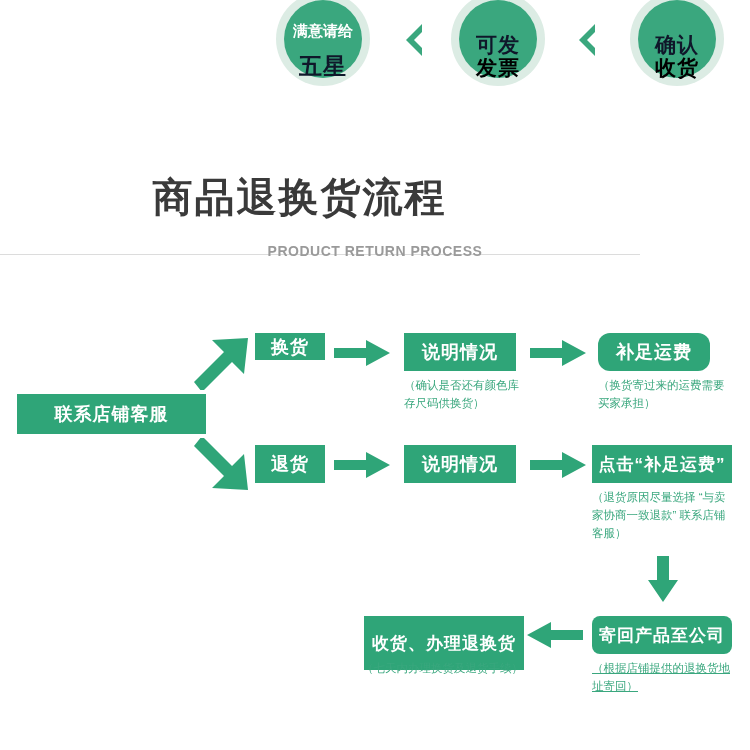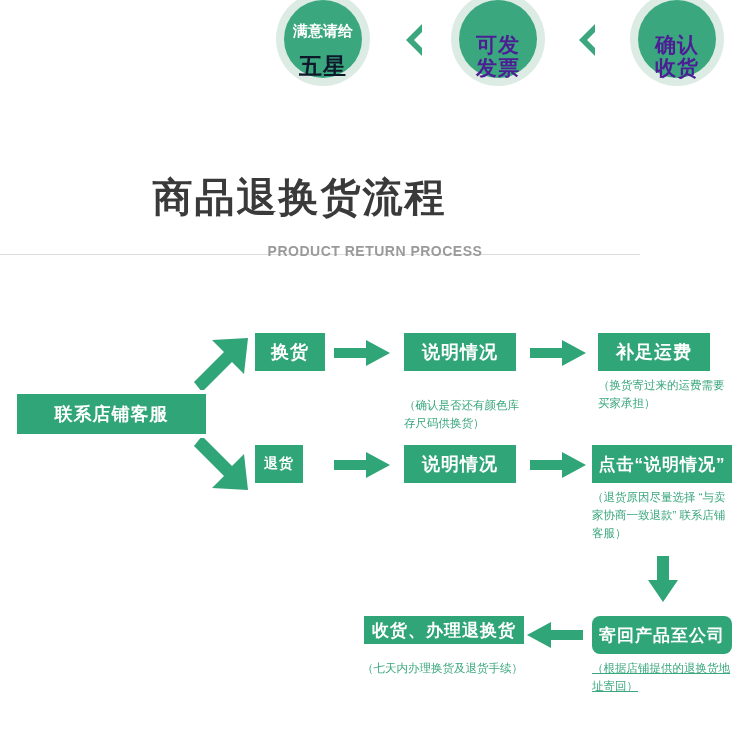--- a/index.html
+++ b/index.html
@@ -21,22 +21,22 @@
     display:flex;align-items:center;justify-content:center;
   }
   .circ-inner{
     width:78px;height:78px;border-radius:50%;
     background:#3aa77e;
     display:flex;flex-direction:column;align-items:center;justify-content:flex-end;
     line-height:1.02;
   }
   .circ-l1{color:#ffffff;font-size:15px;font-weight:bold;letter-spacing:0px;}
   .circ-l2{color:#0f172a;font-size:23px;font-weight:bold;letter-spacing:1px;margin-top:16px;}
-  .circ-big1{color:#4c1d95;font-size:21px;font-weight:bold;letter-spacing:1px;}
-  .circ-big2{color:#4c1d95;font-size:21px;font-weight:bold;letter-spacing:1px;margin-top:1px;}
+  .circ-big1{color:#0f172a;font-size:21px;font-weight:bold;letter-spacing:1px;}
+  .circ-big2{color:#000000;font-size:21px;font-weight:bold;letter-spacing:1px;margin-top:1px;}
   .chev{position:absolute;top:22px;width:26px;height:36px;}
 
   
   .heading{
     position:absolute;left:0;top:170px;width:599px;text-align:center;
     font-size:40px;font-weight:bold;color:#3a3a3a;letter-spacing:2px;
   }
   .subwrap{position:absolute;left:0;top:243px;width:600px;height:22px;padding-left:40px;}
   .rule{position:absolute;top:11px;height:1px;background:#dcdcdc;}
   .rule.left{left:0;width:246px;}
@@ -112,58 +112,58 @@
   <div class="box" style="left:17px;top:394px;width:189px;height:40px;font-size:18px;">联系店铺客服</div>
 
   <svg class="arrow" style="left:190px;top:334px;width:62px;height:56px;" viewBox="0 0 62 56">
     <path d="M4 48 L34 18 L22 6 L58 4 L54 40 L42 28 L12 58 Z" fill="#2fa578"></path>
   </svg>
 
   <svg class="arrow" style="left:190px;top:438px;width:62px;height:56px;" viewBox="0 0 62 56">
     <path d="M4 8 L34 38 L22 50 L58 52 L54 16 L42 28 L12 -2 Z" fill="#2fa578"></path>
   </svg>
 
-  <div class="box" style="left:255px;top:333px;width:70px;height:38px;font-size:18px;">换货</div>
+  <div class="box" style="left:255px;top:333px;width:70px;height:27px;font-size:18px;">换货</div>
 
   <svg class="arrow" style="left:334px;top:340px;width:56px;height:26px;" viewBox="0 0 56 26">
     <path d="M0 8 L32 8 L32 0 L56 13 L32 26 L32 18 L0 18 Z" fill="#2fa578"></path>
   </svg>
 
   <div class="box" style="left:404px;top:333px;width:112px;height:38px;font-size:18px;">说明情况</div>
-  <div class="note" style="left:404px;top:397px;width:125px;">（确认是否还有颜色库存尺码供换货）</div>
+  <div class="note" style="left:404px;top:377px;width:125px;">（确认是否还有颜色库存尺码供换货）</div>
 
   <svg class="arrow" style="left:530px;top:340px;width:56px;height:26px;" viewBox="0 0 56 26">
     <path d="M0 8 L32 8 L32 0 L56 13 L32 26 L32 18 L0 18 Z" fill="#2fa578"></path>
   </svg>
 
-  <div class="box" style="left:598px;top:333px;width:112px;height:38px;font-size:18px;">补足运费</div>
+  <div class="box" style="left:598px;top:333px;width:112px;height:38px;font-size:18px;border-radius:12px;">补足运费</div>
   <div class="note" style="left:598px;top:377px;width:133px;">（换货寄过来的运费需要买家承担）</div>
 
-  <div class="box" style="left:255px;top:445px;width:48px;height:38px;font-size:14px;">退货</div>
+  <div class="box" style="left:255px;top:445px;width:70px;height:38px;font-size:18px;">退货</div>
 
   <svg class="arrow" style="left:334px;top:452px;width:56px;height:26px;" viewBox="0 0 56 26">
     <path d="M0 8 L32 8 L32 0 L56 13 L32 26 L32 18 L0 18 Z" fill="#2fa578"></path>
   </svg>
 
   <div class="box" style="left:404px;top:445px;width:112px;height:38px;font-size:18px;">说明情况</div>
 
   <svg class="arrow" style="left:530px;top:452px;width:56px;height:26px;" viewBox="0 0 56 26">
     <path d="M0 8 L32 8 L32 0 L56 13 L32 26 L32 18 L0 18 Z" fill="#2fa578"></path>
   </svg>
 
-  <div class="box" style="left:592px;top:445px;width:140px;height:38px;font-size:17px;">点击“说明情况”</div>
+  <div class="box" style="left:592px;top:445px;width:140px;height:38px;font-size:17px;">点击“补足运费”</div>
   <div class="note" style="left:592px;top:489px;width:140px;">（退货原因尽量选择 “与卖家协商一致退款” 联系店铺客服）</div>
 
   <svg class="arrow" style="left:648px;top:556px;width:30px;height:46px;" viewBox="0 0 30 46">
     <path d="M9 0 L21 0 L21 24 L30 24 L15 46 L0 24 L9 24 Z" fill="#2fa578"></path>
   </svg>
 
   <div class="box" style="left:592px;top:616px;width:140px;height:38px;font-size:17px;border-radius:8px;">寄回产品至公司</div>
   <div class="note" style="left:592px;top:660px;width:140px;text-decoration:underline;">（根据店铺提供的退换货地址寄回）</div>
 
   <svg class="arrow" style="left:527px;top:622px;width:56px;height:26px;" viewBox="0 0 56 26">
     <path d="M56 8 L24 8 L24 0 L0 13 L24 26 L24 18 L56 18 Z" fill="#2fa578"></path>
   </svg>
 
-  <div class="box" style="left:364px;top:616px;width:160px;height:28px;font-size:17px;">收货、办理退换货</div>
+  <div class="box" style="left:364px;top:616px;width:160px;height:54px;font-size:17px;">收货、办理退换货</div>
   <div class="note" style="left:362px;top:660px;width:190px;">（七天内办理换货及退货手续）</div>
 
 </div>
 
 </body></html>

